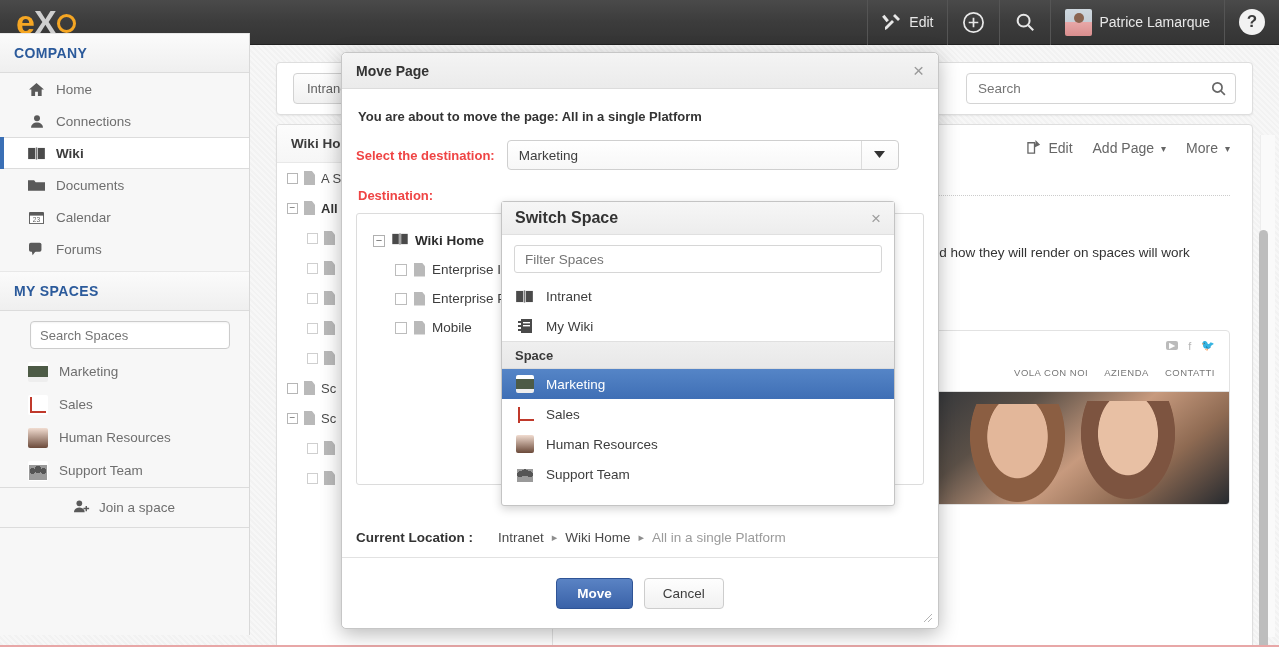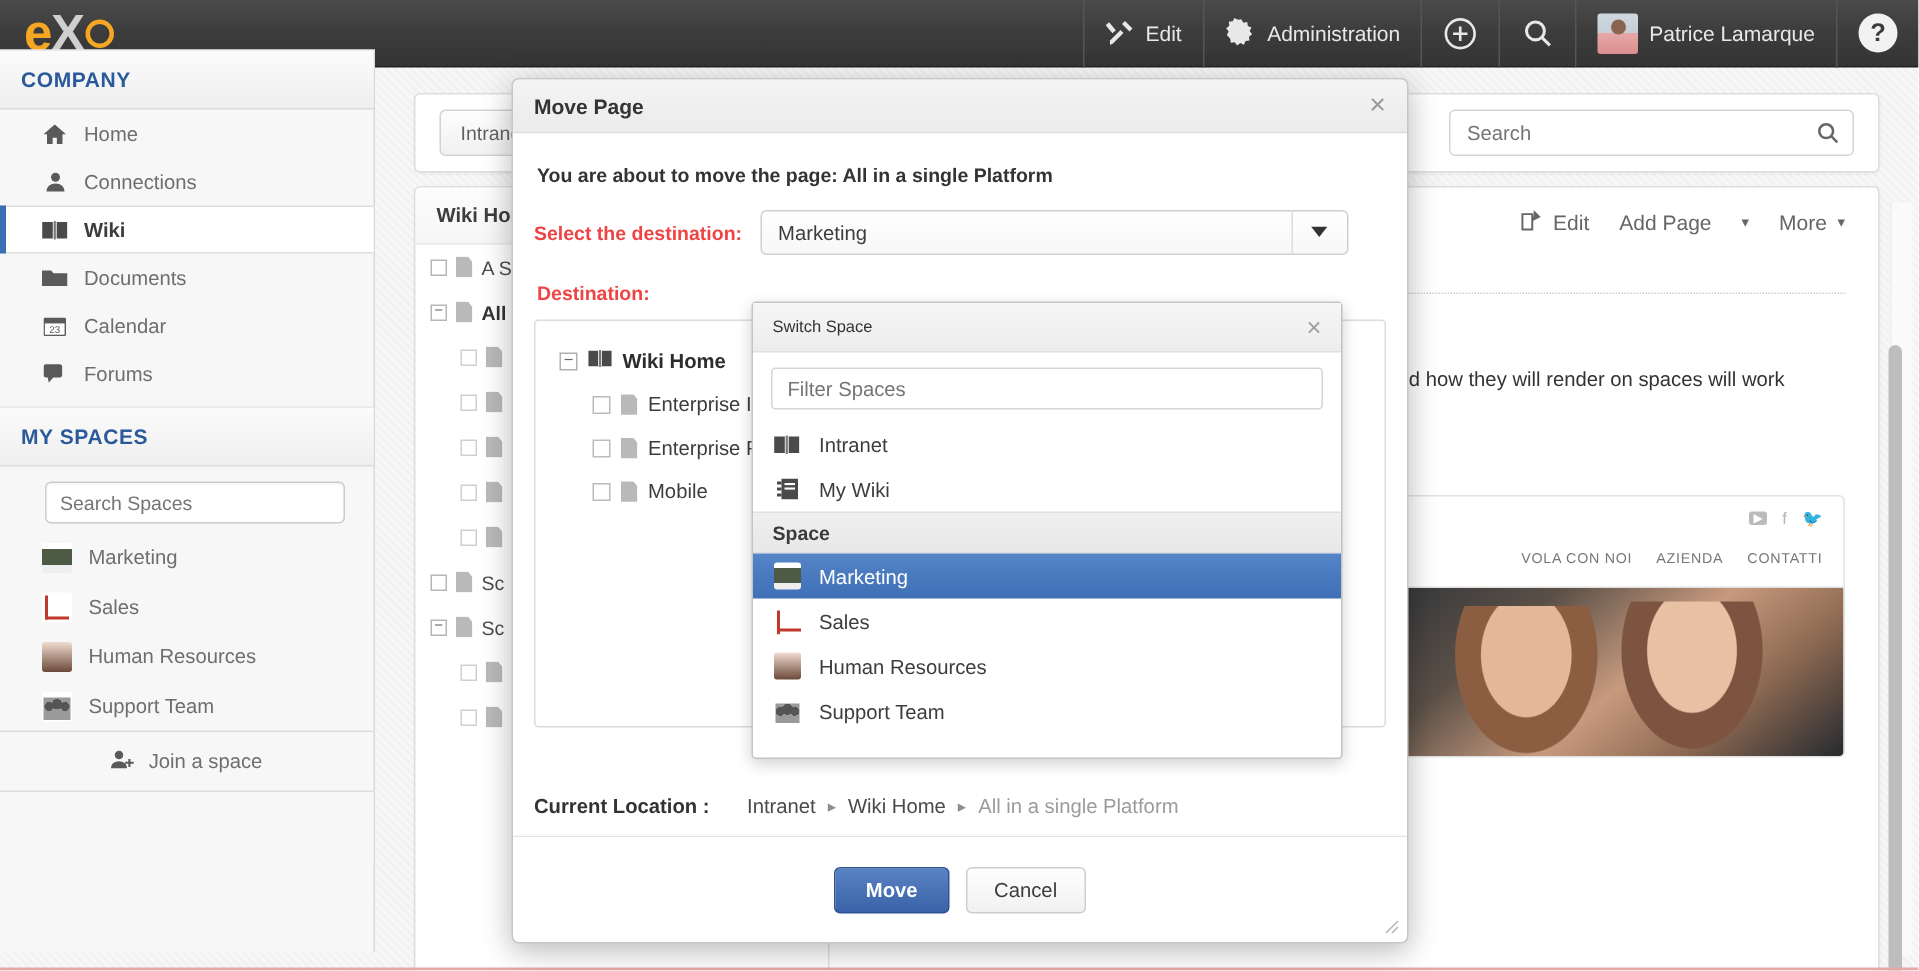--- a/index.html
+++ b/index.html
@@ -233,21 +233,21 @@
   
   #switch-space {
     position:absolute; left:159px; top:112px; width:394px; height:305px;
     background:#fff; border:1px solid #c4c4c4; border-radius:3px;
     box-shadow:0 3px 10px rgba(0,0,0,.18); z-index:60;
   }
   #ss-head {
     height:33px; background:linear-gradient(#f6f6f6,#ededed);
     border-bottom:1px solid #e0e0e0; display:flex; align-items:center; padding:0 13px;
   }
-  #ss-title { font-weight:normal; font-size:11px; color:#333; }
+  #ss-title { font-weight:bold; font-size:16px; color:#333; }
   #ss-close { margin-left:auto; color:#9e9e9e; font-size:17px; line-height:1; cursor:pointer;}
   #ss-filter-wrap { padding:10px 12px 8px 12px; }
   #ss-filter {
     width:100%; height:28px; border:1px solid #d6d6d6; border-radius:3px;
     padding:0 10px; font-size:13.5px; color:#b0b0b0; outline:none;
     font-family:"Liberation Sans",sans-serif;
   }
   .ss-row { height:30px; display:flex; align-items:center; gap:12px; padding-left:13px;
     font-size:13.5px; color:#3d3d3d; cursor:default;}
   .ss-row.sel { background:linear-gradient(#5585c7,#3f6fb5); color:#fff; }
@@ -301,29 +301,20 @@
       <span class="tb-icon">
         <svg width="20" height="20" viewBox="0 0 20 20" fill="#e8e8e8">
           <path d="M3 15l7-7 2 2-7 7-2 1z"></path>
             <path d="M13 2l5 5-2 2-5-5z"></path>
           <rect x="2" y="3" width="3" height="7" transform="rotate(-40 3.5 6.5)"></rect>
         </svg>
       </span>
       <span>Edit</span>
     </div>
 
-    <div class="tb-item">
-      <span class="tb-icon">
-        <svg width="21" height="21" viewBox="0 0 24 24" fill="#e8e8e8">
-          <path d="M12 8a4 4 0 100 8 4 4 0 000-8zm0 6a2 2 0 110-4 2 2 0 010 4z"></path>
-          <path d="M12 1l1.6 2.6 3-.6.4 3 2.8 1.2-1.4 2.7 1.9 2.4-2.4 1.9.4 3-3 .4-1.3 2.8-2.7-1.4-2.4 1.9-1.9-2.4-3 .4-.4-3L1 12.9l1.4-2.7L.5 7.8l2.4-1.9-.4-3 3-.4L6.8 0l2.7 1.4z"></path>
-        </svg>
-      </span>
-      <span>Administration</span>
-    </div>
 
     <div class="tb-item">
       <span class="tb-icon">
         <svg width="23" height="23" viewBox="0 0 24 24" fill="none" stroke="#e8e8e8" stroke-width="1.8">
           <circle cx="12" cy="12" r="10"></circle>
             <path d="M12 7v10M7 12h10"></path>
         </svg>
       </span>
     </div>
 
@@ -532,21 +523,21 @@
       <div id="doc-actions">
         <span style="display:flex;align-items:center;gap:6px">
           <span>
             <svg width="15" height="15" viewBox="0 0 16 16" fill="none" stroke="#666" stroke-width="1.4">
                 <path d="M1 4h7v11H1z"></path>
                 <path d="M9 1l5 5-6 3 1-5z" fill="#666" stroke="none"></path>
               </svg>
           </span>
           <span>Edit</span>
         </span>
-        <span style="display:flex;align-items:center;gap:20px">
+        <span style="display:flex;align-items:center;gap:7px">
           <span>Add Page</span>
           <span style="font-size:10px">▾</span>
         </span>
         <span style="display:flex;align-items:center;gap:7px">
           <span>More</span>
           <span style="font-size:10px">▾</span>
         </span>
       </div>
 
       <div id="doc-meta">

